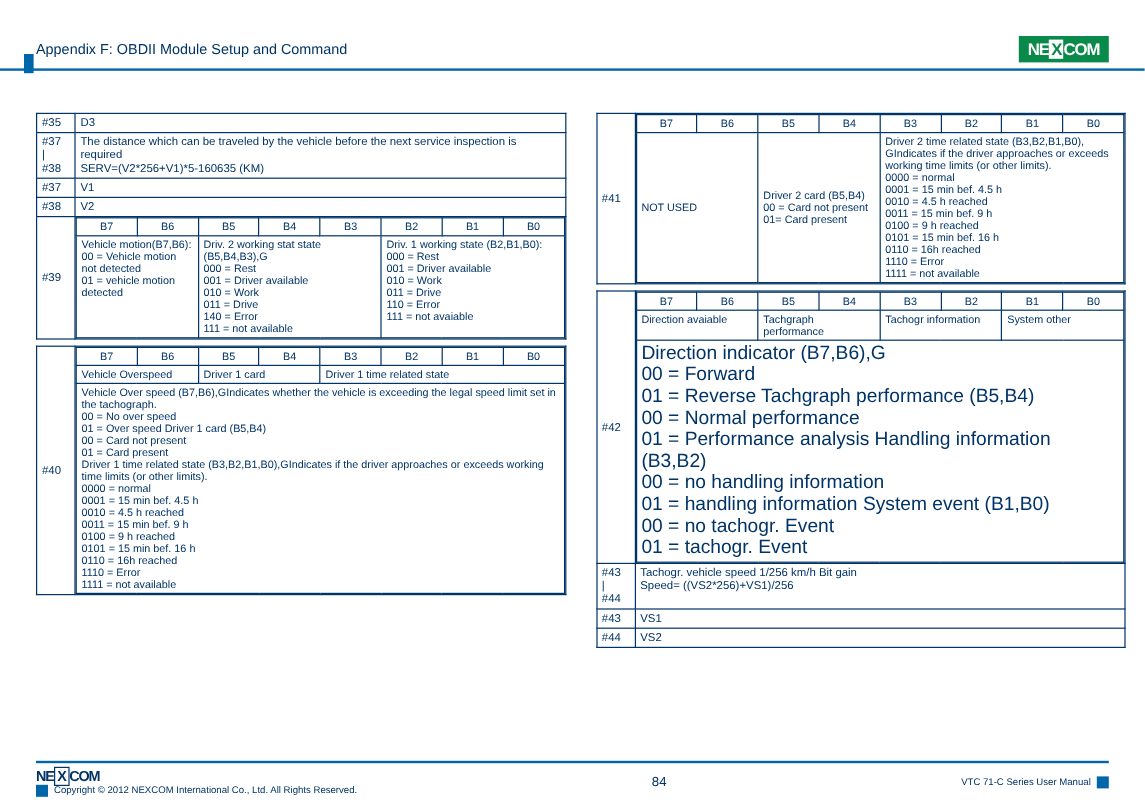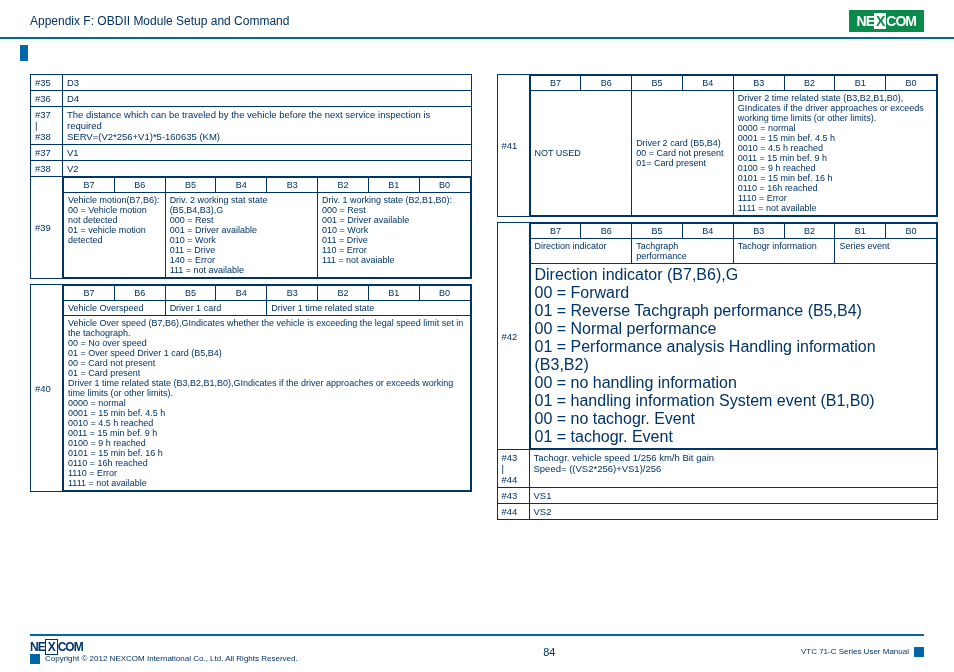--- a/index.html
+++ b/index.html
@@ -1,17 +1,17 @@
 <!DOCTYPE html>
 <html><head>
 <meta charset="utf-8">
 <style>
 * { box-sizing: border-box; margin: 0; padding: 0; }
 body { font-family: Arial, sans-serif; font-size: 10px; color: #003366; background: #fff; width: 954px; height: 672px; position: relative; }
-.header { display: flex; justify-content: space-between; align-items: center; padding: 10px 30px 5px 30px; border-bottom: 2px solid #0066aa; }
+.header { display: flex; justify-content: space-between; align-items: center; padding: 10px 30px 5px 30px; border-bottom: 2px solid #0066aa; margin-top: 20px; }
 .header-title { font-size: 12px; }
 .logo { background: #0a8a4a; color: #fff; font-weight: bold; font-size: 14px; padding: 3px 8px; letter-spacing: -1px; }
 .logo .x { background: #fff; color: #0a8a4a; padding: 0 2px; }
 .content { display: flex; padding: 35px 16px 10px 30px; gap: 25px; }
 .col { flex: 1; }
 table { border-collapse: collapse; width: 100%; }
 td { border: 1px solid #003366; padding: 2px 4px; font-size: 9.5px; vertical-align: top; }
 td.rownum { width: 32px; text-align: left; white-space: nowrap; }
 td.bit { text-align: center; width: 11%; }
 .inner-table { width: 100%; border-collapse: collapse; }
@@ -37,24 +37,20 @@
 
 <div class="content">
   <div class="col">
     <table>
       <tbody>
           <tr>
             <td class="rownum">#35</td>
             <td>D3</td>
           </tr>
       <tr>
-            <td class="rownum">#36</td>
-            <td>D4</td>
-          </tr>
-      <tr>
             <td class="rownum" style="white-space:pre-line">#37
 |
 #38</td>
             <td style="white-space:pre-line">The distance which can be traveled by the vehicle before the next service inspection is required
 SERV=(V2*256+V1)*5-160635 (KM)</td>
           </tr>
       <tr>
             <td class="rownum">#37</td>
             <td>V1</td>
           </tr>
@@ -198,24 +194,24 @@
               <td class="bit">B7</td>
                     <td class="bit">B6</td>
               <td class="bit">B5</td>
                     <td class="bit">B4</td>
               <td class="bit">B3</td>
                     <td class="bit">B2</td>
               <td class="bit">B1</td>
                     <td class="bit">B0</td>
             </tr>
             <tr>
-              <td colspan="2">Direction indicator</td>
+              <td colspan="2">Direction avaiable</td>
               <td colspan="2">Tachgraph performance</td>
               <td colspan="2">Tachogr information</td>
-              <td colspan="2">Series event</td>
+              <td colspan="2">System other</td>
             </tr>
             <tr>
                     <td colspan="8" style="white-space:pre-line;font-size:16px">Direction indicator (B7,B6),G
 00 = Forward
 01 = Reverse Tachgraph performance (B5,B4)
 00 = Normal performance
 01 = Performance analysis Handling information (B3,B2)
 00 = no handling information
 01 = handling information System event (B1,B0)
 00 = no tachogr. Event

